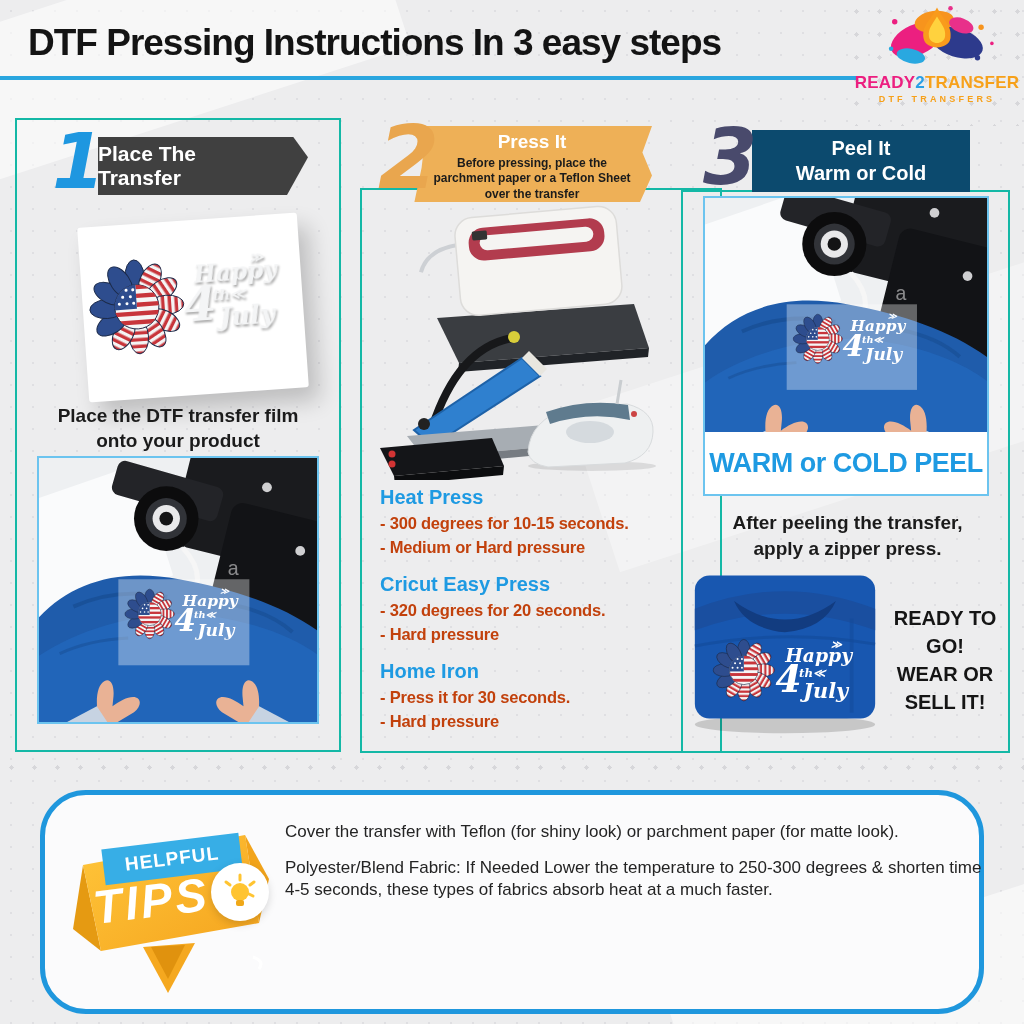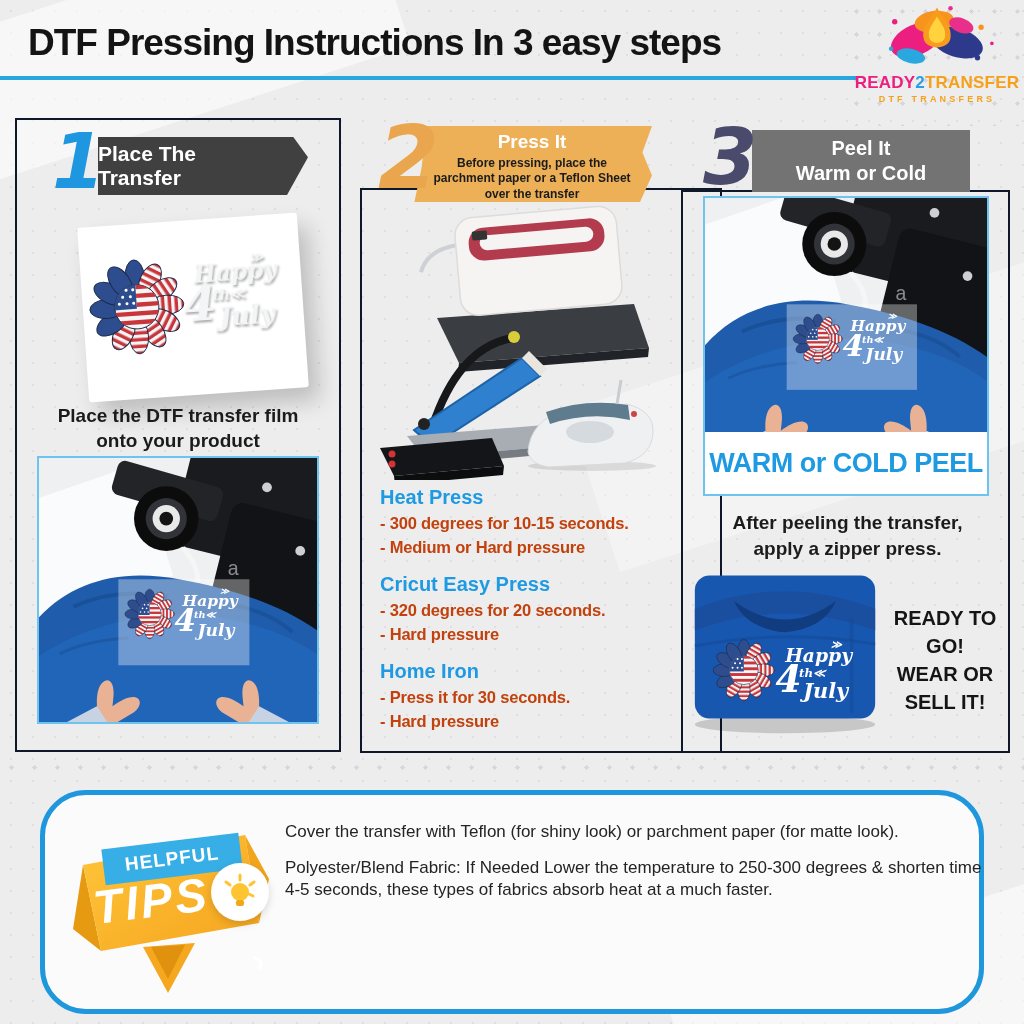--- a/index.html
+++ b/index.html
@@ -16,40 +16,40 @@
   .hdr-title { position:absolute; left:28px; top:22px; font-size:37px; font-weight:bold; letter-spacing:-1px; color:#141414; white-space:nowrap; z-index:2; }
   .hdr-rule { position:absolute; left:0; top:76px; width:856px; height:4px; background:#2aa6df; z-index:2; }
   .logo { position:absolute; left:854px; top:2px; width:166px; text-align:center; z-index:2; }
   .logo .brand { font-size:17px; font-weight:bold; letter-spacing:.2px; line-height:1; margin-top:-4px; }
   .logo .brand .p1 { color:#ec1f80; }
   .logo .brand .p2 { color:#2a9fe5; }
   .logo .brand .p3 { color:#f7a11a; }
   .logo .tagline { font-size:9px; font-weight:bold; color:#f7a11a; letter-spacing:3.2px; margin-top:3px; }
 
   
-  .panel { position:absolute; border:2px solid #0f172a; z-index:1; }
+  .panel { position:absolute; border:2px solid #14b8a6; z-index:1; }
   #panel1 { left:15px; top:118px; width:326px; height:634px; }
   #panel2 { left:360px; top:188px; width:362px; height:565px; }
   #panel3 { left:681px; top:190px; width:329px; height:563px; }
 
   
   .step-num { position:absolute; font-style:italic; font-weight:bold; z-index:6; line-height:1; font-family:"DejaVu Sans",sans-serif; }
   #num1 { left:52px; top:124px; font-size:76px; color:#1e97e0; }
   #num2 { left:378px; top:114px; font-size:88px; color:#e9a64e; }
   #num3 { left:703px; top:118px; font-size:78px; color:#494a6c; }
   .flag { position:absolute; z-index:5; color:#fff; font-weight:bold; }
   #flag1 { left:98px; top:137px; width:210px; height:58px; background:#404040;
            clip-path:polygon(0 0, 93% 0, 100% 35%, 90% 100%, 0 100%);
            display:flex; align-items:center; justify-content:center; padding-right:30px; font-size:21px; }
   #flag2 { left:412px; top:126px; width:240px; height:76px; background:#eeb057;
            clip-path:polygon(6% 0, 100% 0, 96% 35%, 100% 65%, 95% 100%, 1% 100%, 4% 55%);
            text-align:center; padding-top:5px; }
   #flag2 .t { font-size:19px; line-height:1.2; }
   #flag2 .s { font-size:12px; line-height:1.3; color:#1b1b1b; width:208px; margin:2px auto 0; }
-  #flag3 { left:752px; top:130px; width:218px; height:62px; background:#737373;
+  #flag3 { left:752px; top:130px; width:218px; height:62px; background:#0c4a6e;
            display:flex; flex-direction:column; align-items:center; justify-content:center; font-size:20px; line-height:1.25; }
 
   
   .film { position:absolute; left:66px; top:100px; width:220px; height:175px; background:#fff; transform:rotate(-4deg);
           box-shadow:10px 14px 22px rgba(0,0,0,.20); border-radius:3px; }
   .cap1 { position:absolute; left:8px; top:284px; width:306px; text-align:center; font-size:19px; font-weight:bold; color:#1b1b1b; line-height:1.3; }
   .photo-box { position:absolute; left:20px; top:336px; width:282px; height:268px; border:2px solid #6cc4ef; overflow:hidden; background:#e8eaec; }
   .photo-box svg { display:block; width:100%; height:100%; }
 
   

